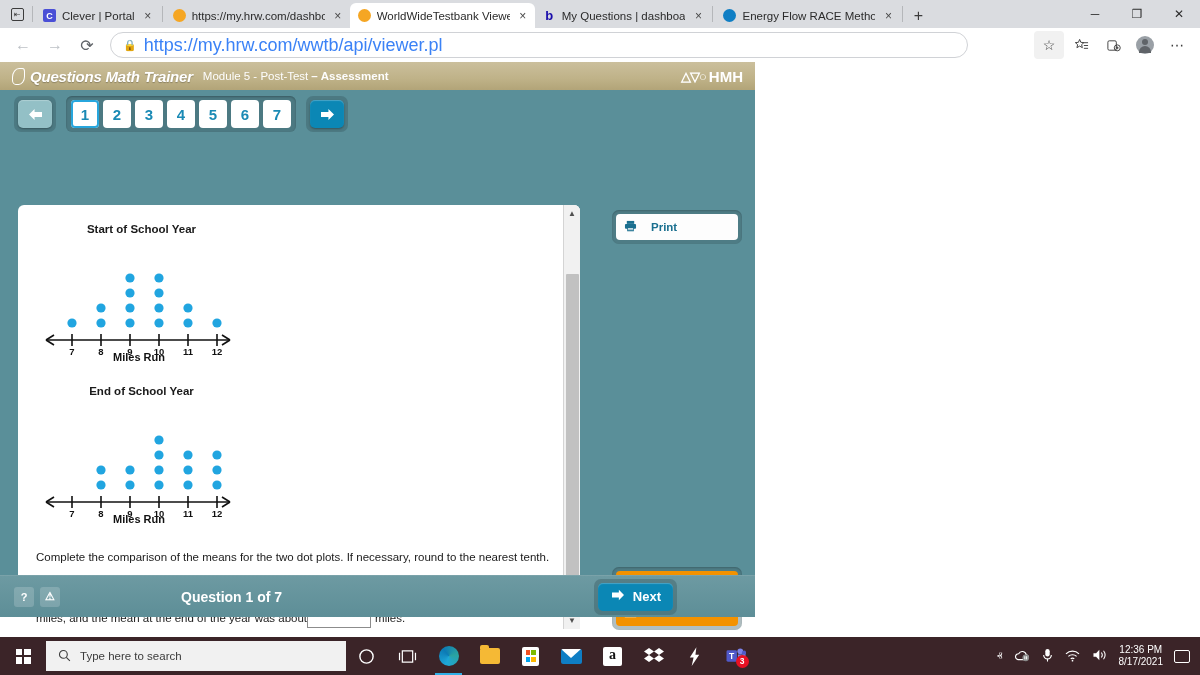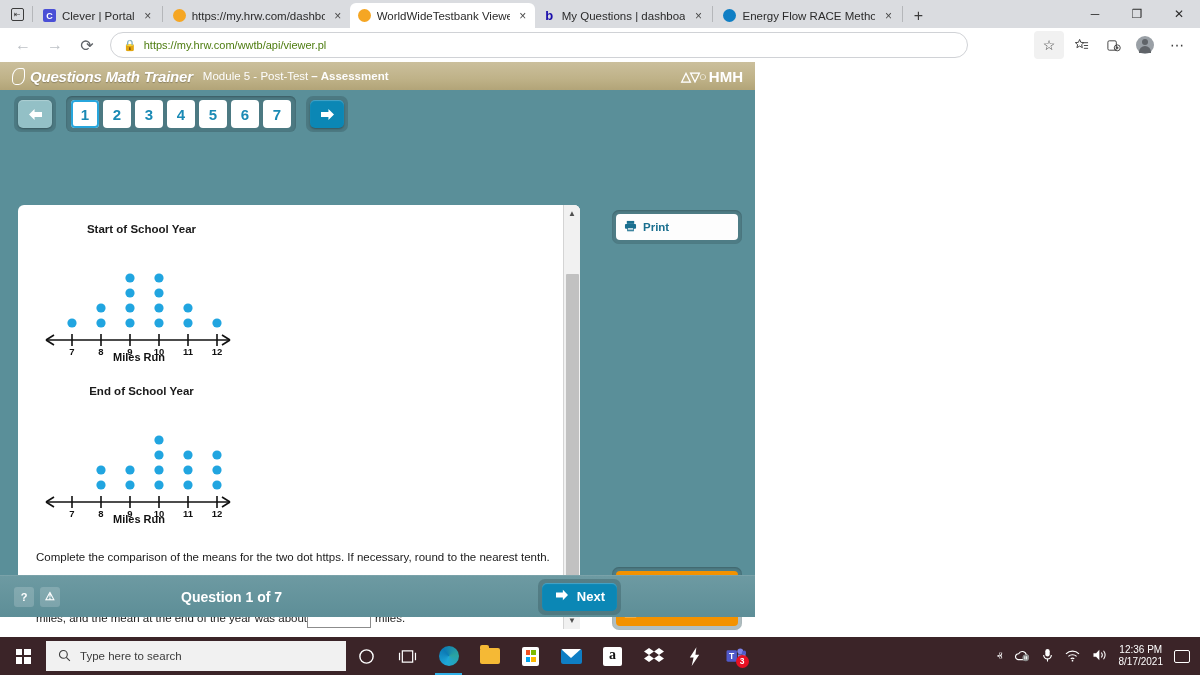--- a/index.html
+++ b/index.html
@@ -60,21 +60,21 @@
              padding: 0 8px; gap: 2px; }
   .nav-btn { width: 30px; height: 28px; display:flex; align-items:center; justify-content:center;
              font-size: 16px; color: #5f6368; }
   .nav-btn.dim { color: #bdc1c6; }
   .urlbar {
     flex: 1 1 auto; height: 26px; background: #fff; border: 1px solid #d0d2d6;
     border-radius: 13px; display: flex; align-items: center; gap: 7px;
     padding: 0 12px; margin: 0 6px; max-width: 858px;
   }
   .urlbar .lock { font-size: 11px; color: #4a4a4a; }
-  .urlbar .url { font-size: 11px; color: #4d7c0f; }
+  .urlbar .url { font-size: 18px; color: #3b82f6; }
   .tb-icons { display:flex; align-items:center; gap:2px; margin-left:auto; }
   .tb-icons .ic { width: 30px; height: 28px; display:flex; align-items:center;
                   justify-content:center; font-size: 14px; color:#3c3c3c; }
   .tb-icons .ic.boxed { background:#f1f1f1; border-radius:4px; }
   .avatar-ic { width: 18px; height: 18px; border-radius: 50%; background: #9aa0a6; position: relative; }
   .avatar-ic::after { content:""; position:absolute; left:50%; top:3px; transform:translateX(-50%);
       width:6px; height:6px; border-radius:50%; background:#5f6368; }
   .avatar-ic::before { content:""; position:absolute; left:50%; bottom:1px; transform:translateX(-50%);
       width:12px; height:7px; border-radius:6px 6px 0 0; background:#5f6368; }
 
@@ -142,39 +142,39 @@
               justify-content:center; font-size:8px; color:#505050; background:#f1f1f1; }
   .cs-track { flex:1 1 auto; width:17px; position:relative; }
   .cs-thumb { position:absolute; left:2px; top:52px; width:13px; height:310px;
               background:#c1c1c1; border-radius:1px; }
 
   
   .rpanel { position:absolute; left: 612px; top: 148px; width: 130px; }
   .rbtn-pad { background: rgba(60,95,103,.40); border-radius:7px; padding:4px;
               box-shadow: inset 0 1px 2px rgba(0,0,0,.2); margin-bottom: 8px; }
   .rbtn { height: 26px; border-radius:4px; display:flex; align-items:center;
-          gap:6px; padding: 0 8px; font-size: 11.5px; font-weight:bold; }
+          gap:14px; padding: 0 8px; font-size: 11.5px; font-weight:bold; }
   .rbtn.print { background:#fdfdfd; color:#1a6f8f; }
   .rbtn.orange { background:#f39200; color:#fff; margin-bottom:3px; }
   .rbtn.orange:last-child { margin-bottom:0; }
   .rbtn .bicon { font-size: 12px; }
 
   .bottom-actions { position:absolute; left: 612px; top: 505px; width: 130px; }
 
   
   .app-footer { position:absolute; left:0; bottom:0; width:755px; height:42px;
                 background: linear-gradient(to bottom,#6d9aa2 0%, #5d8e97 100%);
                 display:flex; align-items:center; padding: 0 14px; gap: 6px;
                 border-top:1px solid rgba(255,255,255,.18); }
   .fbtn { width:20px; height:20px; background: rgba(255,255,255,.18); border-radius:3px;
           display:flex; align-items:center; justify-content:center;
           font-size:11px; font-weight:bold; color:#fff; }
   .qcount { font-size: 14px; font-weight:bold; color:#fff; margin-left: 115px; }
   .nextpad { margin-left:auto; background: rgba(60,95,103,.45); border-radius:7px;
-             padding:4px; margin-right: 120px; }
+             padding:4px; margin-right: 64px; }
   .nextbtn { background:#0b87b5; color:#fff; height:28px; border-radius:5px;
              display:flex; align-items:center; gap:7px; padding: 0 12px;
              font-size: 13px; font-weight:bold;
              box-shadow: inset 0 1px 1px rgba(255,255,255,.25); }
 
   
   .taskbar { position:absolute; left:0; top:637px; width:1200px; height:38px;
              background:#3b2428; display:flex; align-items:center; }
   .startbtn { width:46px; height:38px; display:flex; align-items:center; justify-content:center; }
   .winlogo { width:15px; height:15px; display:grid; grid-template-columns:1fr 1fr;
@@ -423,21 +423,21 @@
                 <circle cx="185" cy="88" r="4.6"></circle>
                   <circle cx="185" cy="73" r="4.6"></circle>
                   <circle cx="185" cy="58" r="4.6"></circle>
               </g>
             </svg>
             <div style="font-size:11px;font-weight:bold;color:#111;text-align:center;width:182px;margin-left:16px;margin-top:-4px;">Miles Run</div>
           </div>
 
           <div style="height:20px"></div>
 
-          <div class="question-text">Complete the comparison of the means for the two dot https. If necessary, round to the nearest tenth.</div>
+          <div class="question-text">Complete the comparison of the means for the two dot plots. If necessary, round to the nearest tenth.</div>
 
           <div class="q-gap"></div>
 
           <div class="ansline">
             <span>The mean at the start of the year was</span>
             <input class="ansbox" type="text" value="" style="">
             <span>miles, and the mean at the end of the year was about</span>
             <input class="ansbox" type="text" style="margin-left: 0px;" value="">
             <span>miles.</span>
           </div>

